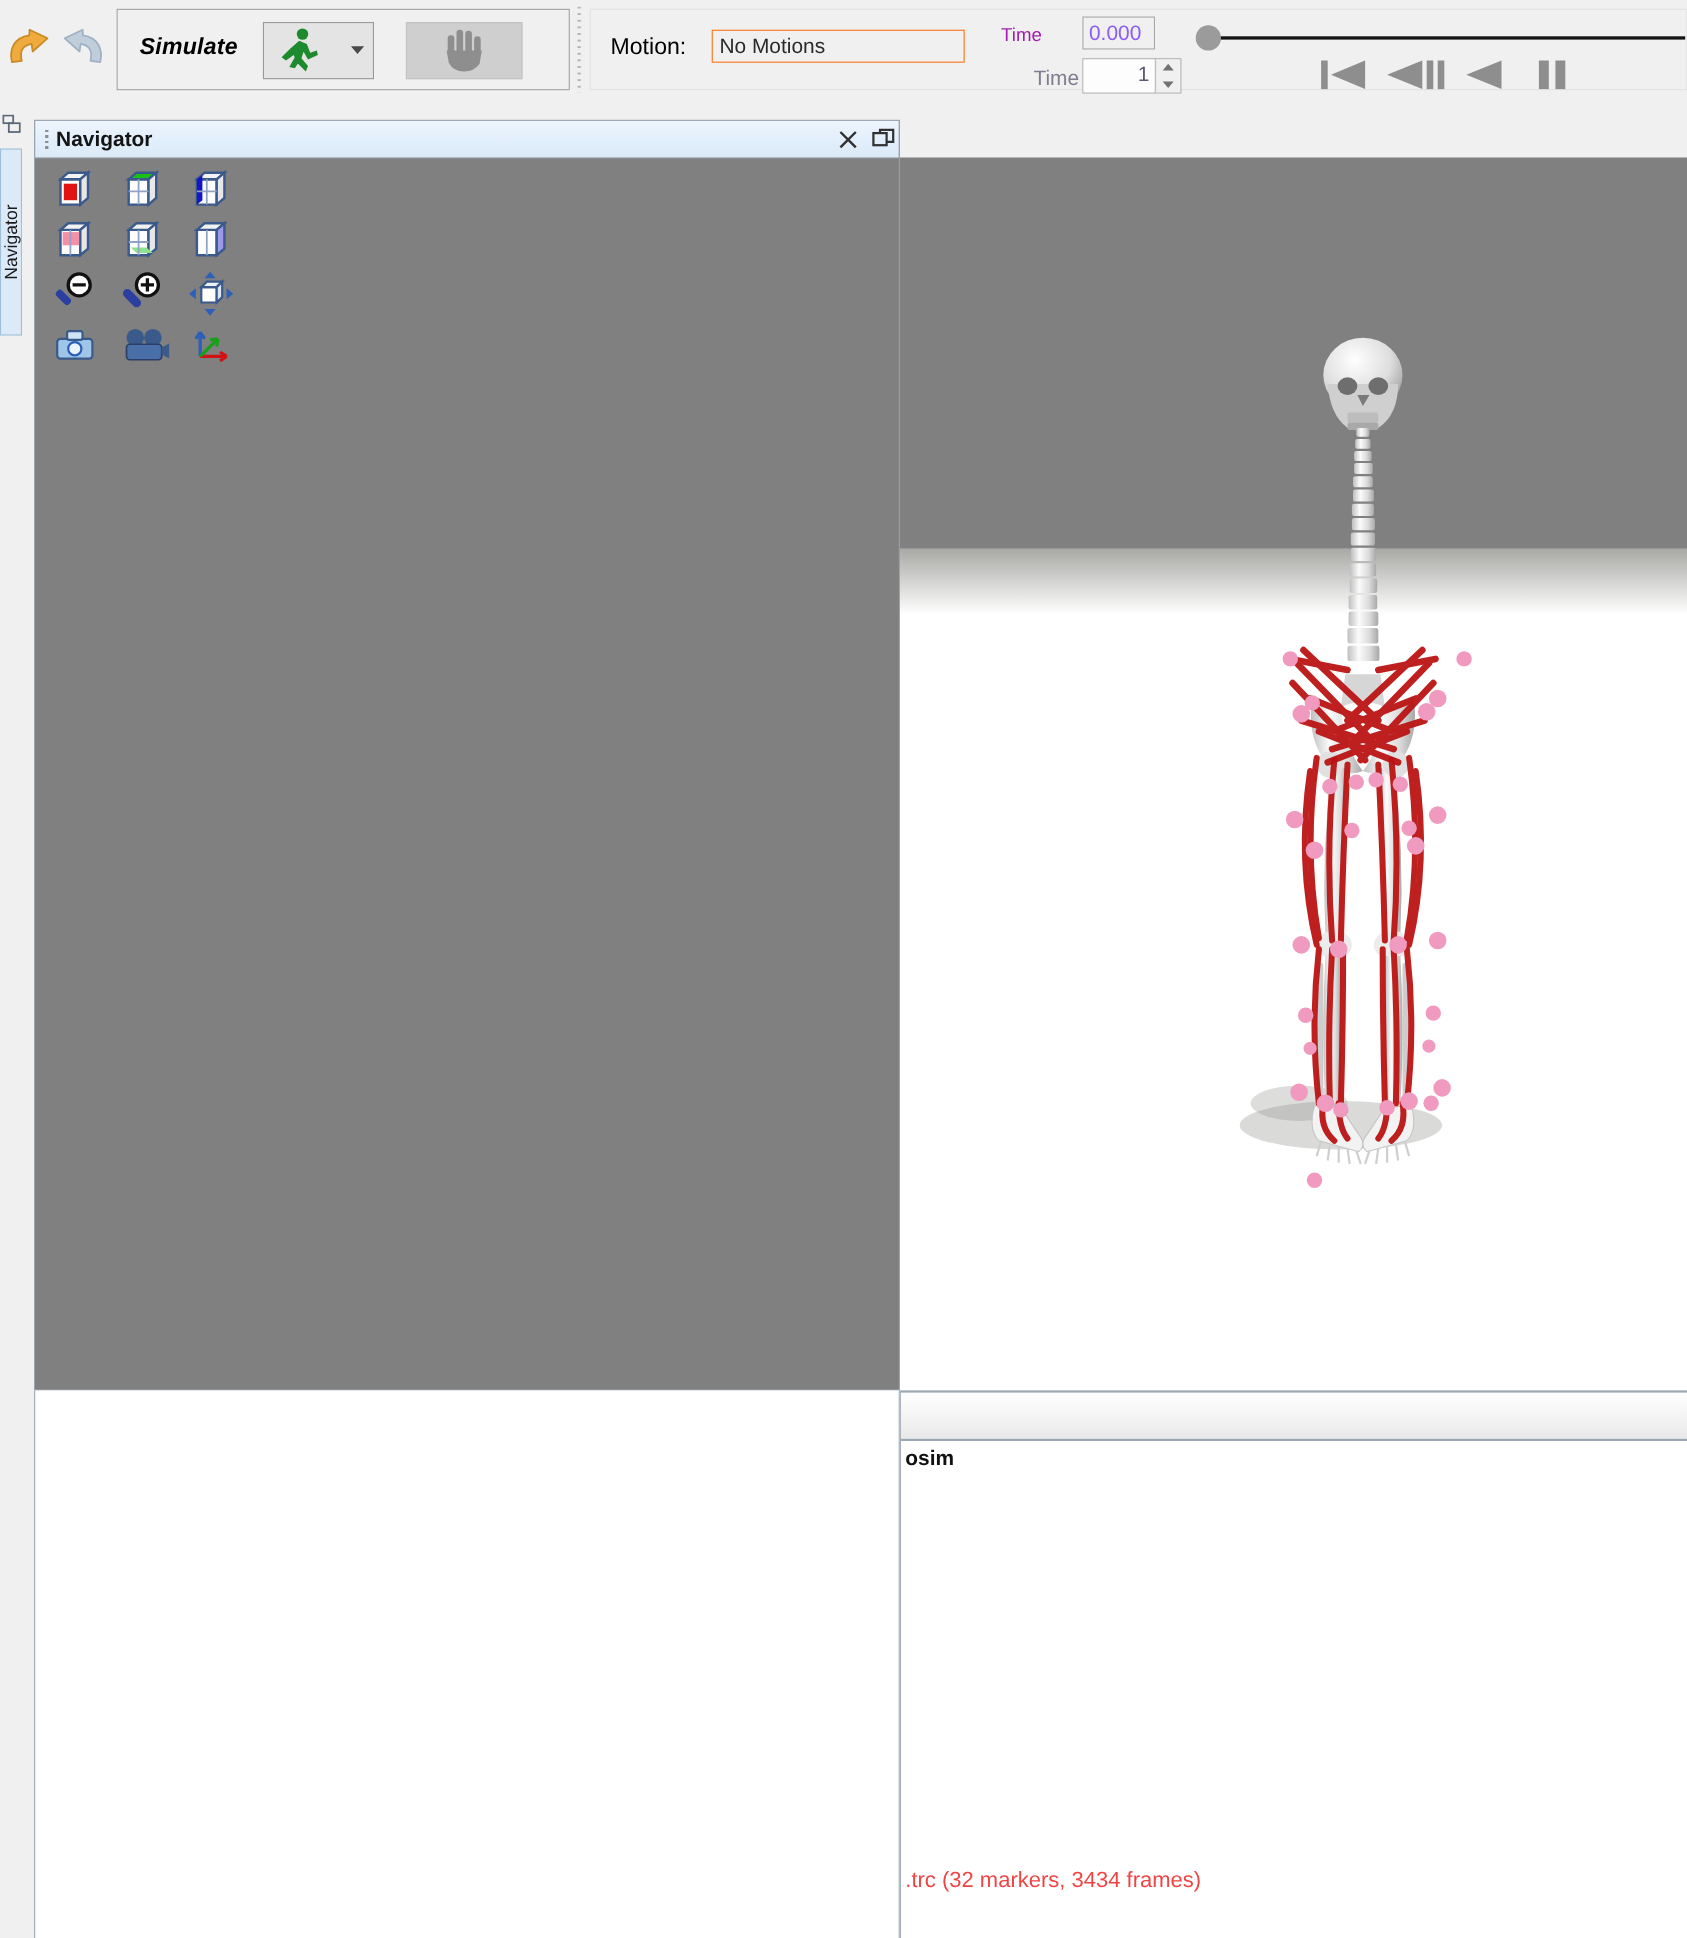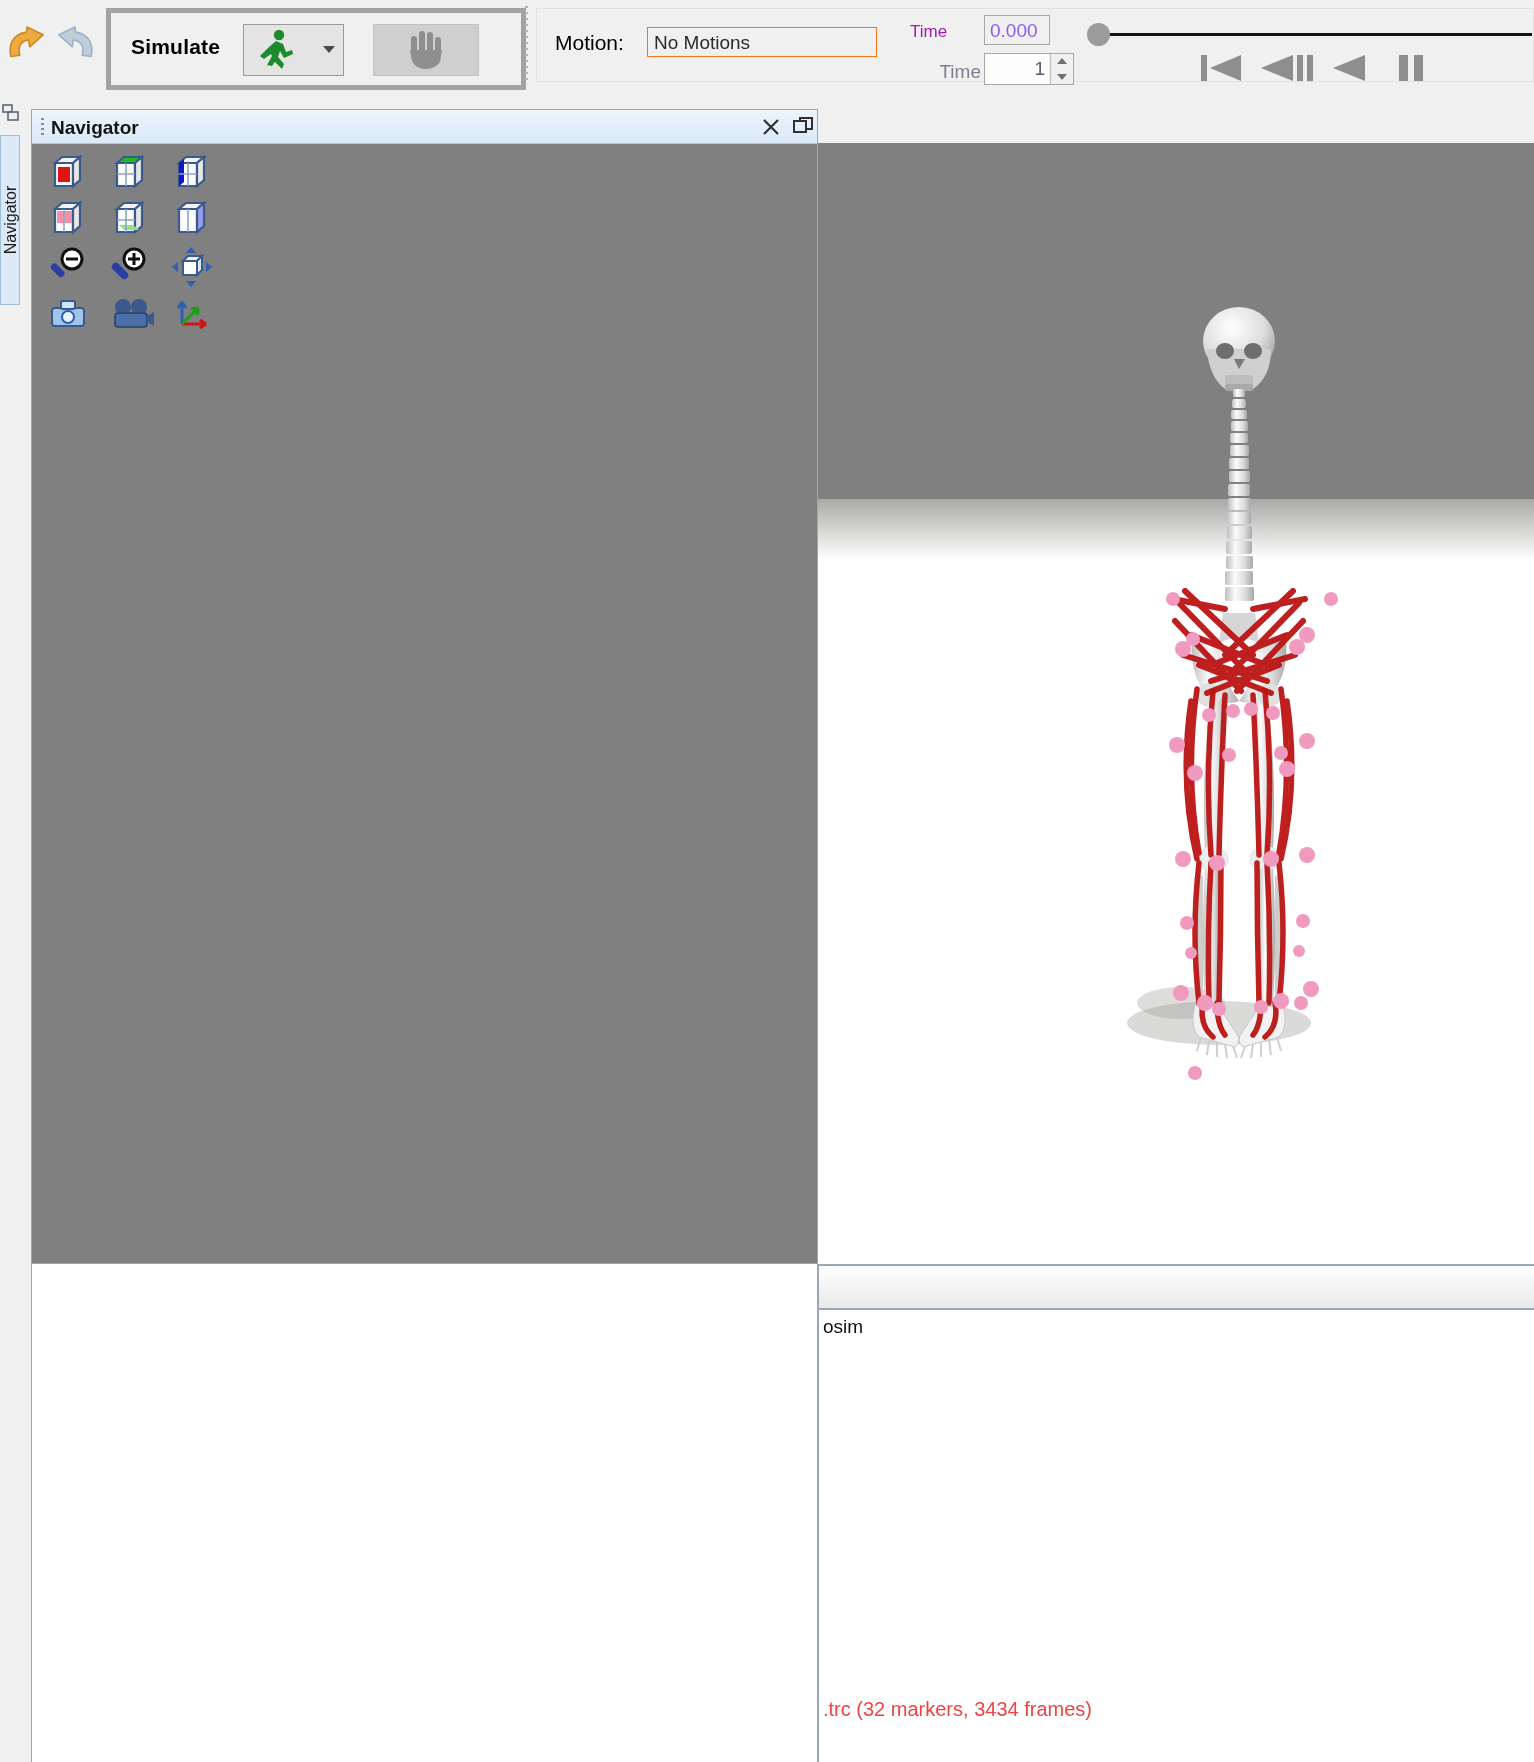--- a/index.html
+++ b/index.html
@@ -13,21 +13,21 @@
   
   #toolbar{position:absolute;left:0;top:0;width:1534px;height:95px;background:#f0f0f0;}
   .tb-sep-dots{position:absolute;width:6px;height:78px;top:6px;
     background-image:repeating-linear-gradient(to bottom,#b4b4b4 0 2px,transparent 2px 6px);
     background-size:3px 6px;background-repeat:repeat-y;background-position:1px 0;}
 
   #undo-redo{position:absolute;left:0px;top:16px;width:100px;height:62px;}
   .arrow-icon{position:absolute;top:4px;width:52px;height:52px;}
 
   #simulate-group{position:absolute;left:106px;top:8px;width:410px;height:72px;
-     border:5px solid #a3a3a3;background:#f0f0f0;}
+     border:1px solid #a3a3a3;background:#f0f0f0;font-style:italic;}
   #simulate-label{position:absolute;left:20px;top:22px;font-size:21px;font-weight:bold;color:#000;
      letter-spacing:.2px;}
   #simulate-btn{position:absolute;left:132px;top:11px;width:99px;height:50px;
      background:#e4e4e4;border:1px solid #9a9a9a;}
   #pan-btn{position:absolute;left:262px;top:11px;width:104px;height:50px;
      background:#cfcfcf;border:1px solid #c2c2c2;}
 
   #motion-group{position:absolute;left:536px;top:8px;width:996px;height:72px;
      border:1px solid #e2e2e2;background:#f0f0f0;}
   #motion-label{position:absolute;left:18px;top:22px;font-size:21px;font-weight:normal;color:#000;}
@@ -94,21 +94,21 @@
 
   
   #model{position:absolute;left:1090px;top:160px;width:230px;height:820px;}
 
   
   #bottom-panel{position:absolute;left:818px;top:1264px;width:716px;height:498px;background:#fff;
      border-left:1px solid #9aa7b4;box-sizing:border-box;}
   #bp-tabstrip{position:absolute;left:0;top:0;width:715px;height:46px;
      background:linear-gradient(to bottom,#ffffff 0%,#f4f4f4 50%,#e9e9e9 100%);
      border-top:2px solid #9aa7b4;border-bottom:2px solid #9aa7b4;box-sizing:border-box;}
-  #bp-osim{position:absolute;left:4px;top:52px;font-size:19px;color:#111;}
+  #bp-osim{position:absolute;left:4px;top:52px;font-size:19px;color:#111;font-weight:bold;}
   #bp-trc{position:absolute;left:4px;top:434px;font-size:20px;color:#ef4444;white-space:nowrap;}
 
   
   #lower-left-white{position:absolute;left:31px;top:1264px;width:787px;height:498px;
      background:#fff;border-left:1px solid #9aa7b4;border-right:1px solid #9aa7b4;
      box-sizing:border-box;}
   #left-gutter{position:absolute;left:0;top:585px;width:31px;height:1177px;background:#f0f0f0;}
 </style>
 </head>
 <body>

